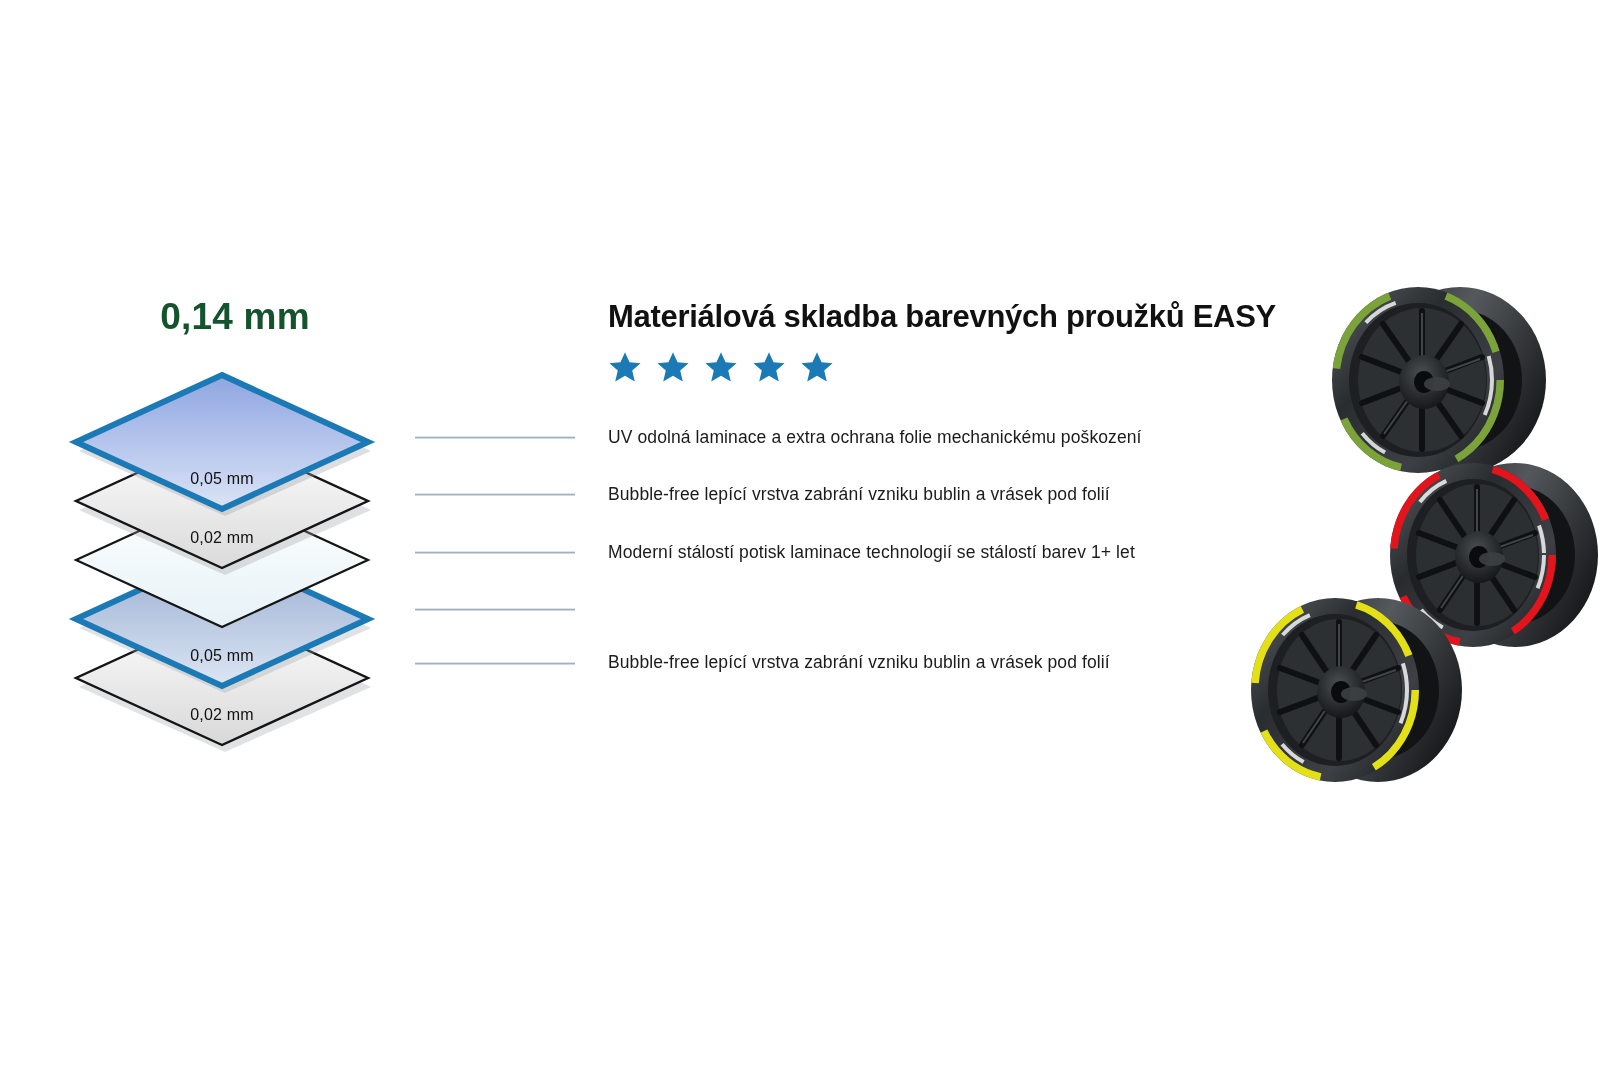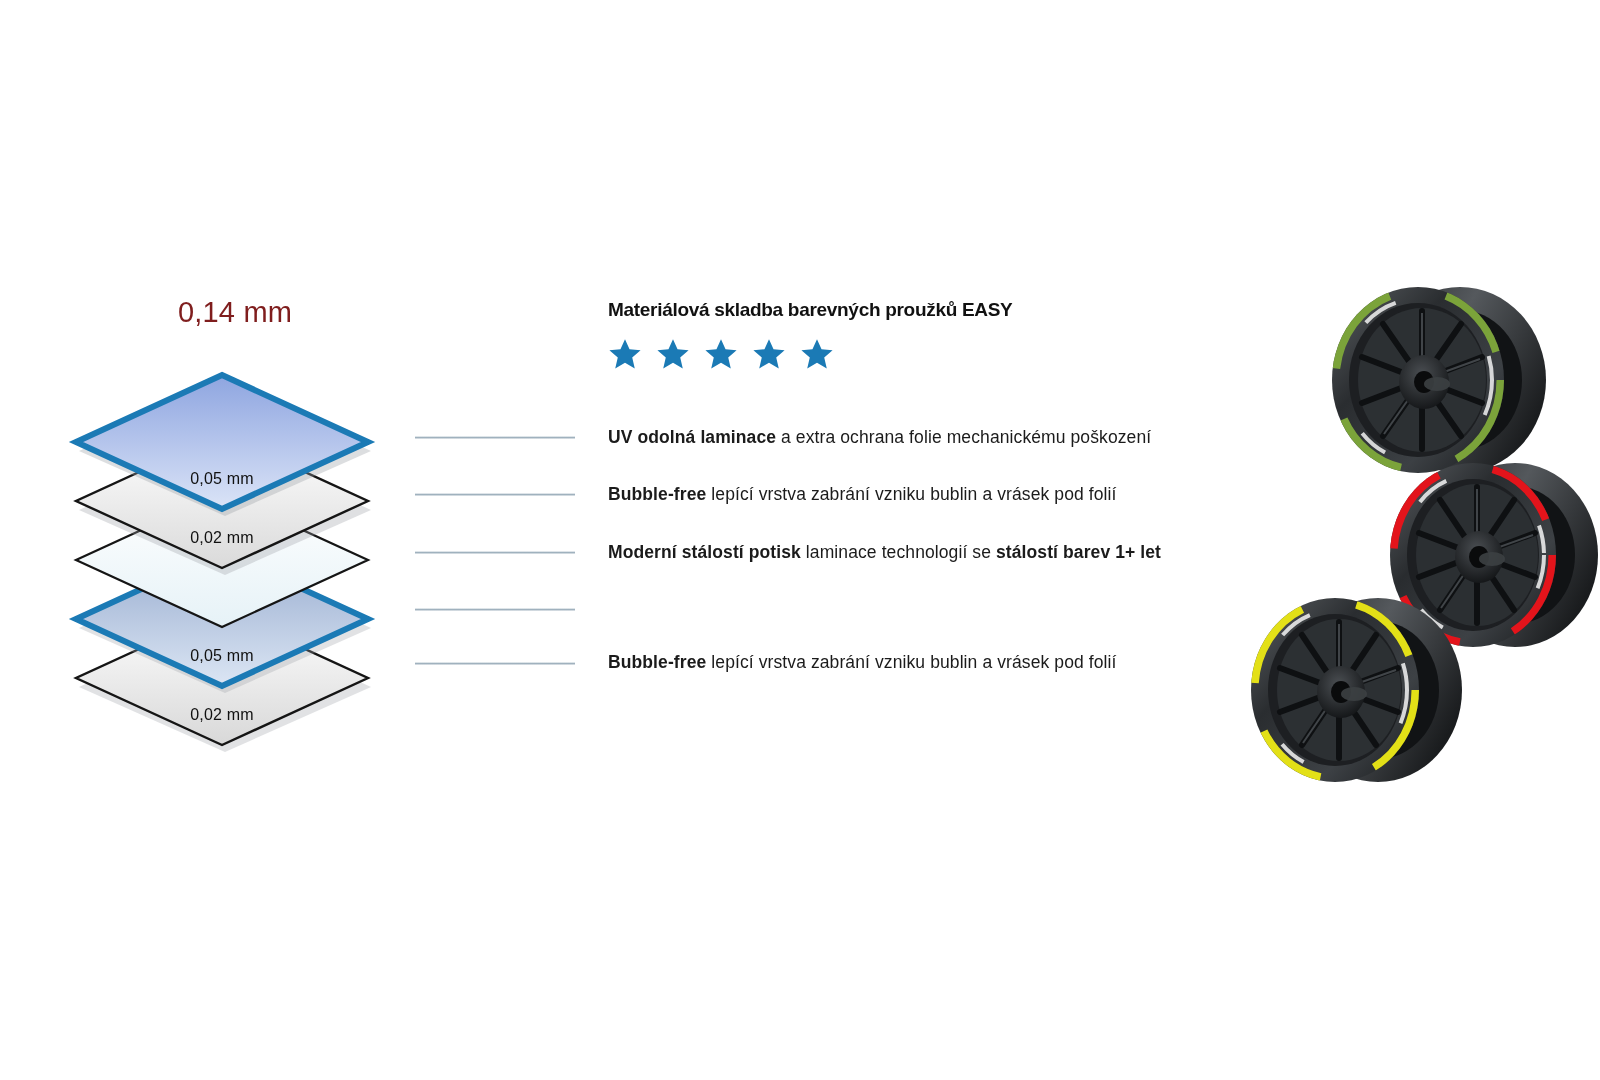--- a/index.html
+++ b/index.html
@@ -7,50 +7,50 @@
   body {
     width:1600px; height:1080px; position:relative; overflow:hidden;
     font-family:"Liberation Sans", sans-serif; color:#1a1a1a;
   }
   #stage { position:absolute; left:0; top:0; width:1600px; height:1080px; }
 
   
   #layer-diagram { position:absolute; left:60px; top:296px; width:350px; height:450px; }
   .total-label {
     position:absolute; left:0; top:0; width:350px; text-align:center;
-    font-size:29px; font-weight:400; letter-spacing:.2px; color:#7f1d1d;
+    font-size:37px; font-weight:700; letter-spacing:.2px; color:#14532d;
     font-family:"Liberation Sans", sans-serif;
   }
   .sheet { position:absolute; left:12px; width:300px; height:146px; }
   .sheet svg { display:block; width:300px; height:146px; overflow:visible; }
   .sheet-label {
     position:absolute; left:0; width:300px; text-align:center;
     font-size:16px; color:#111; letter-spacing:.2px;
   }
 
   
   .connector {
     position:absolute; height:3px; width:160px; left:415px;
     background:linear-gradient(to bottom,#ffffff 0%,#b9c7d0 35%,#8fa3b2 60%,#ffffff 100%);
   }
 
   
   #content { position:absolute; left:608px; top:300px; width:720px; }
   #headline {
-    font-size:19px; font-weight:bold; letter-spacing:-.3px; color:#111;
+    font-size:31px; font-weight:bold; letter-spacing:-.3px; color:#111;
     white-space:nowrap; line-height:1.1;
   }
   #stars { margin-top:16px; display:flex; gap:14px; }
   .star { width:34px; height:34px; display:block; }
 
   .feature {
     position:absolute; left:608px; font-size:17.5px; line-height:1.2;
     color:#1b1b1b; white-space:nowrap; letter-spacing:.1px;
   }
-  .feature b { font-weight:bold;margin-top:28px; }
+  .feature b { font-weight:normal;margin-top:28px; }
 
   
   .wheel { position:absolute; }
   .wheel svg { display:block; overflow:visible; }
 </style>
 </head>
 <body>
 
 <div id="stage">
 

